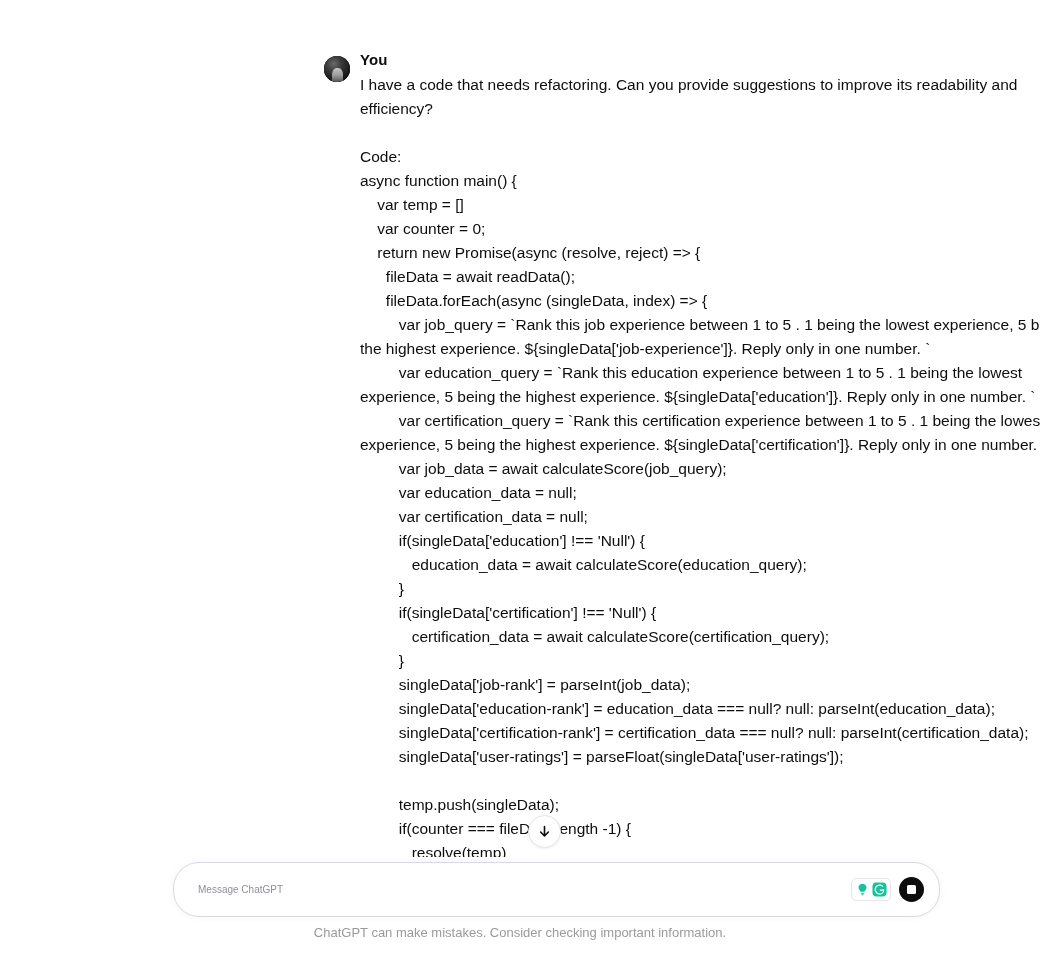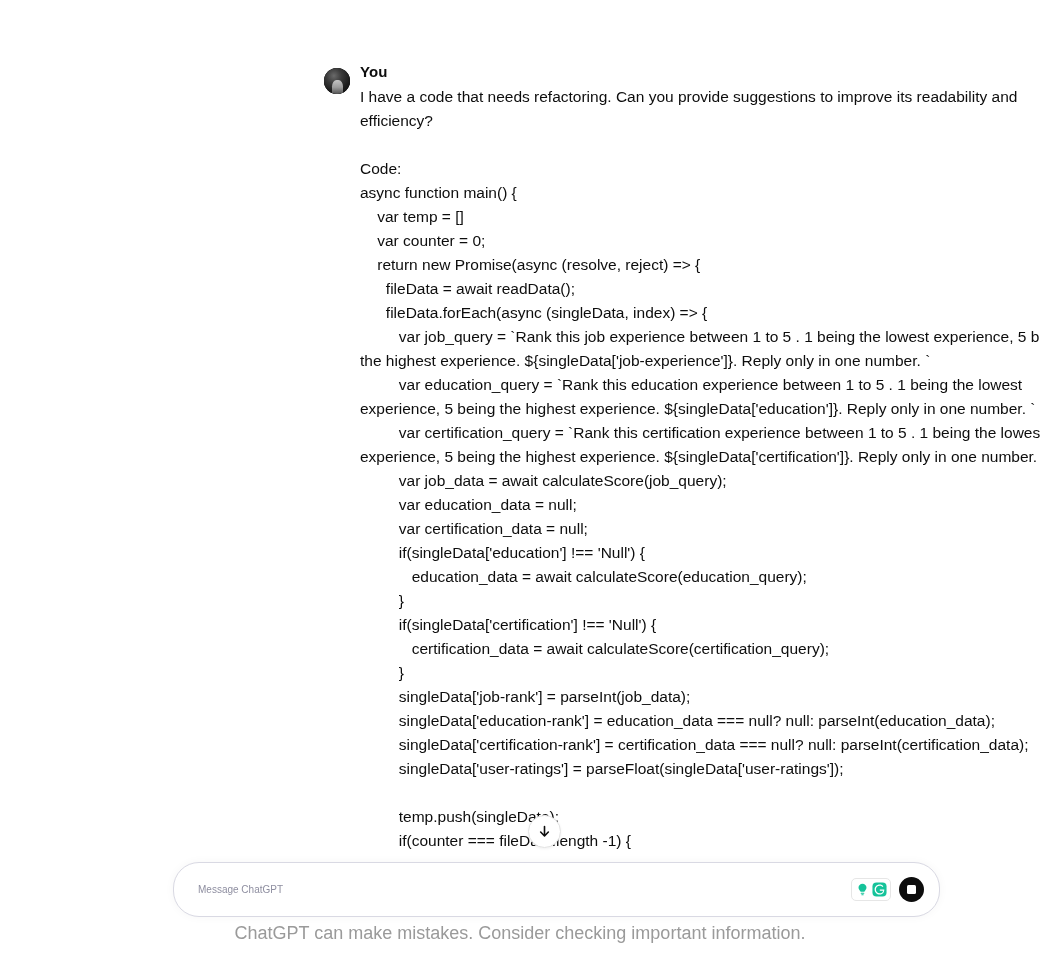--- a/index.html
+++ b/index.html
@@ -25,21 +25,21 @@
     top: 0;
     width: 1040px;
     height: 866px;
     overflow: hidden;
     background: #ffffff;
   }
 
   .message {
     position: relative;
     width: 740px;
-    margin: 12px auto;
+    margin: 0 auto;
     padding: 50px 0 0 0;
     box-sizing: content-box;
     padding-left: 0;
   }
 
   .message-inner {
     position: relative;
     margin-left: 174px;
     width: 746px;
   }
@@ -209,21 +209,21 @@
     background: #ffffff;
     border-radius: 1.5px;
   }
 
   #disclaimer {
     position: absolute;
     left: 0;
     top: 68px;
     width: 1040px;
     text-align: center;
-    font-size: 18px;
+    font-size: 13px;
     line-height: 16px;
     color: #9a9a9a;
   }
 </style>
 </head>
 <body>
 
 <div id="conversation">
 
   <div class="message">

